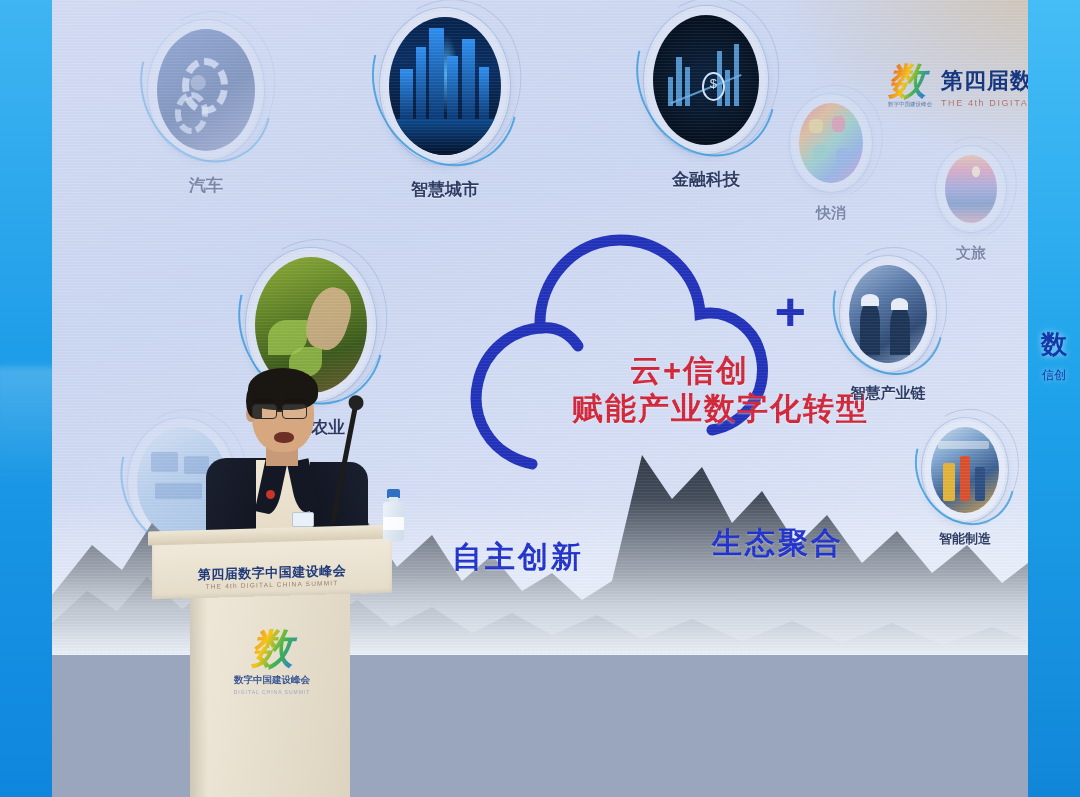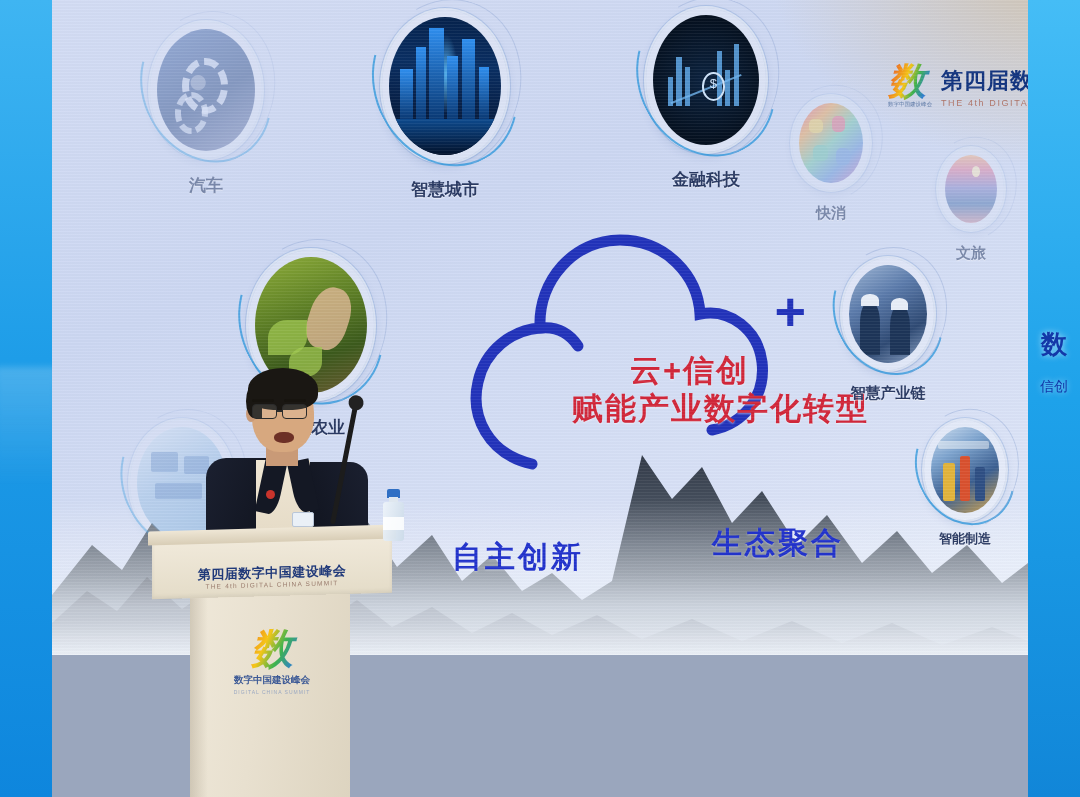--- a/index.html
+++ b/index.html
@@ -14,21 +14,21 @@
   #panel-left{ left:0; width:52px;
     background:linear-gradient(180deg,#3fb5f2 0%,#1e9de8 45%,#0e86dd 100%); }
   #panel-left .ghosttext{ position:absolute; left:-4px; top:46%; width:60px; height:120px;
     background:linear-gradient(180deg,rgba(255,255,255,.20),rgba(255,255,255,0));
     filter:blur(3px); }
   #panel-right{ right:0; width:52px;
     background:linear-gradient(180deg,#45bdf6 0%,#1ea2ea 50%,#1186d8 100%); }
   #panel-right .rtext{ position:absolute; left:0; right:0; top:330px;
     text-align:center; color:#1338a8; font-weight:bold; font-size:26px;
     text-shadow:0 0 6px rgba(255,255,255,.6); line-height:1.1; }
-  #panel-right .rtext .sub{ display:block; font-size:14px; font-weight:normal; margin-top:20px; }
+  #panel-right .rtext .sub{ display:block; font-size:12px; font-weight:normal; margin-top:10px; }
 
   
   #wall{ position:absolute; left:52px; right:52px; top:0; height:655px;
     background:linear-gradient(160deg,#d3dcf4 0%,#ccd7f2 35%,#d7e0f6 70%,#e4ebfa 100%);
     overflow:hidden; }
   #wall::after{ 
     content:""; position:absolute; inset:0; pointer-events:none;
     background:repeating-linear-gradient(0deg,rgba(255,255,255,.055) 0 1px,rgba(0,0,0,.015) 1px 3px); }
   
   #wall .warmwash{ position:absolute; right:-40px; top:-30px; width:300px; height:200px;

